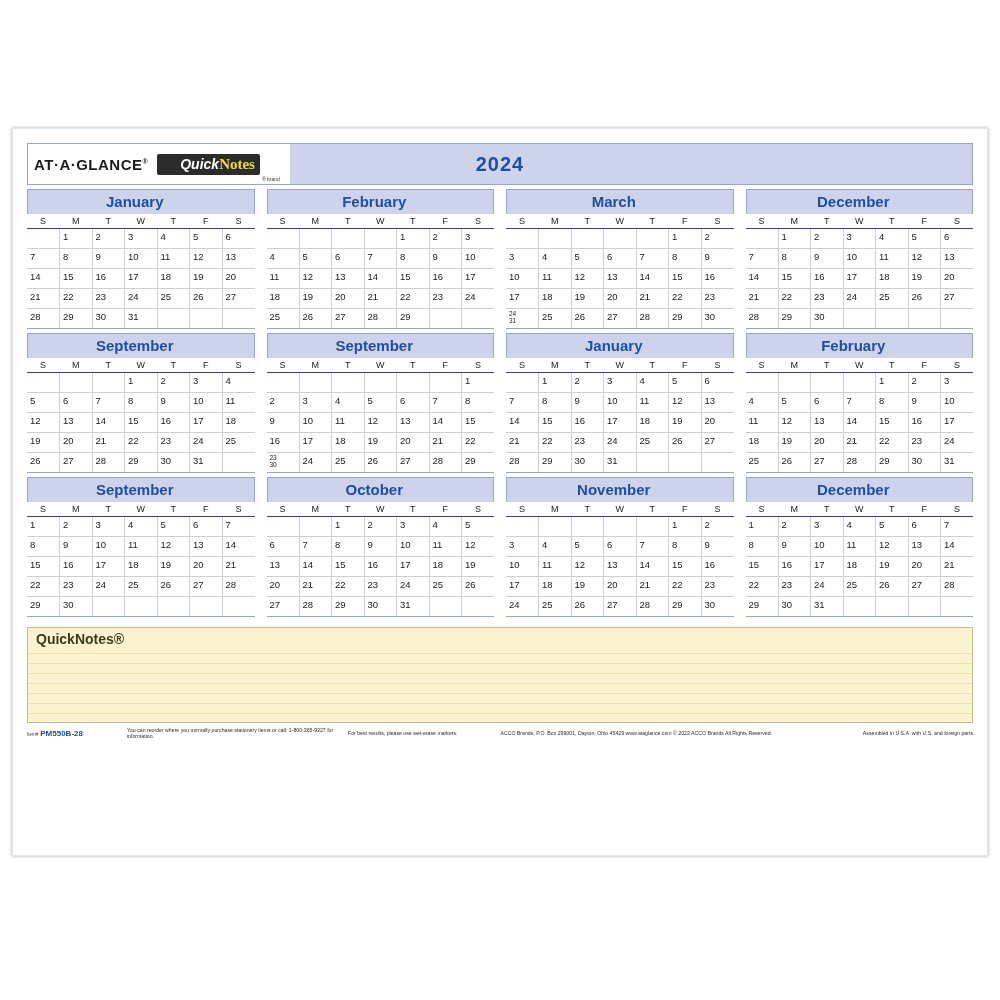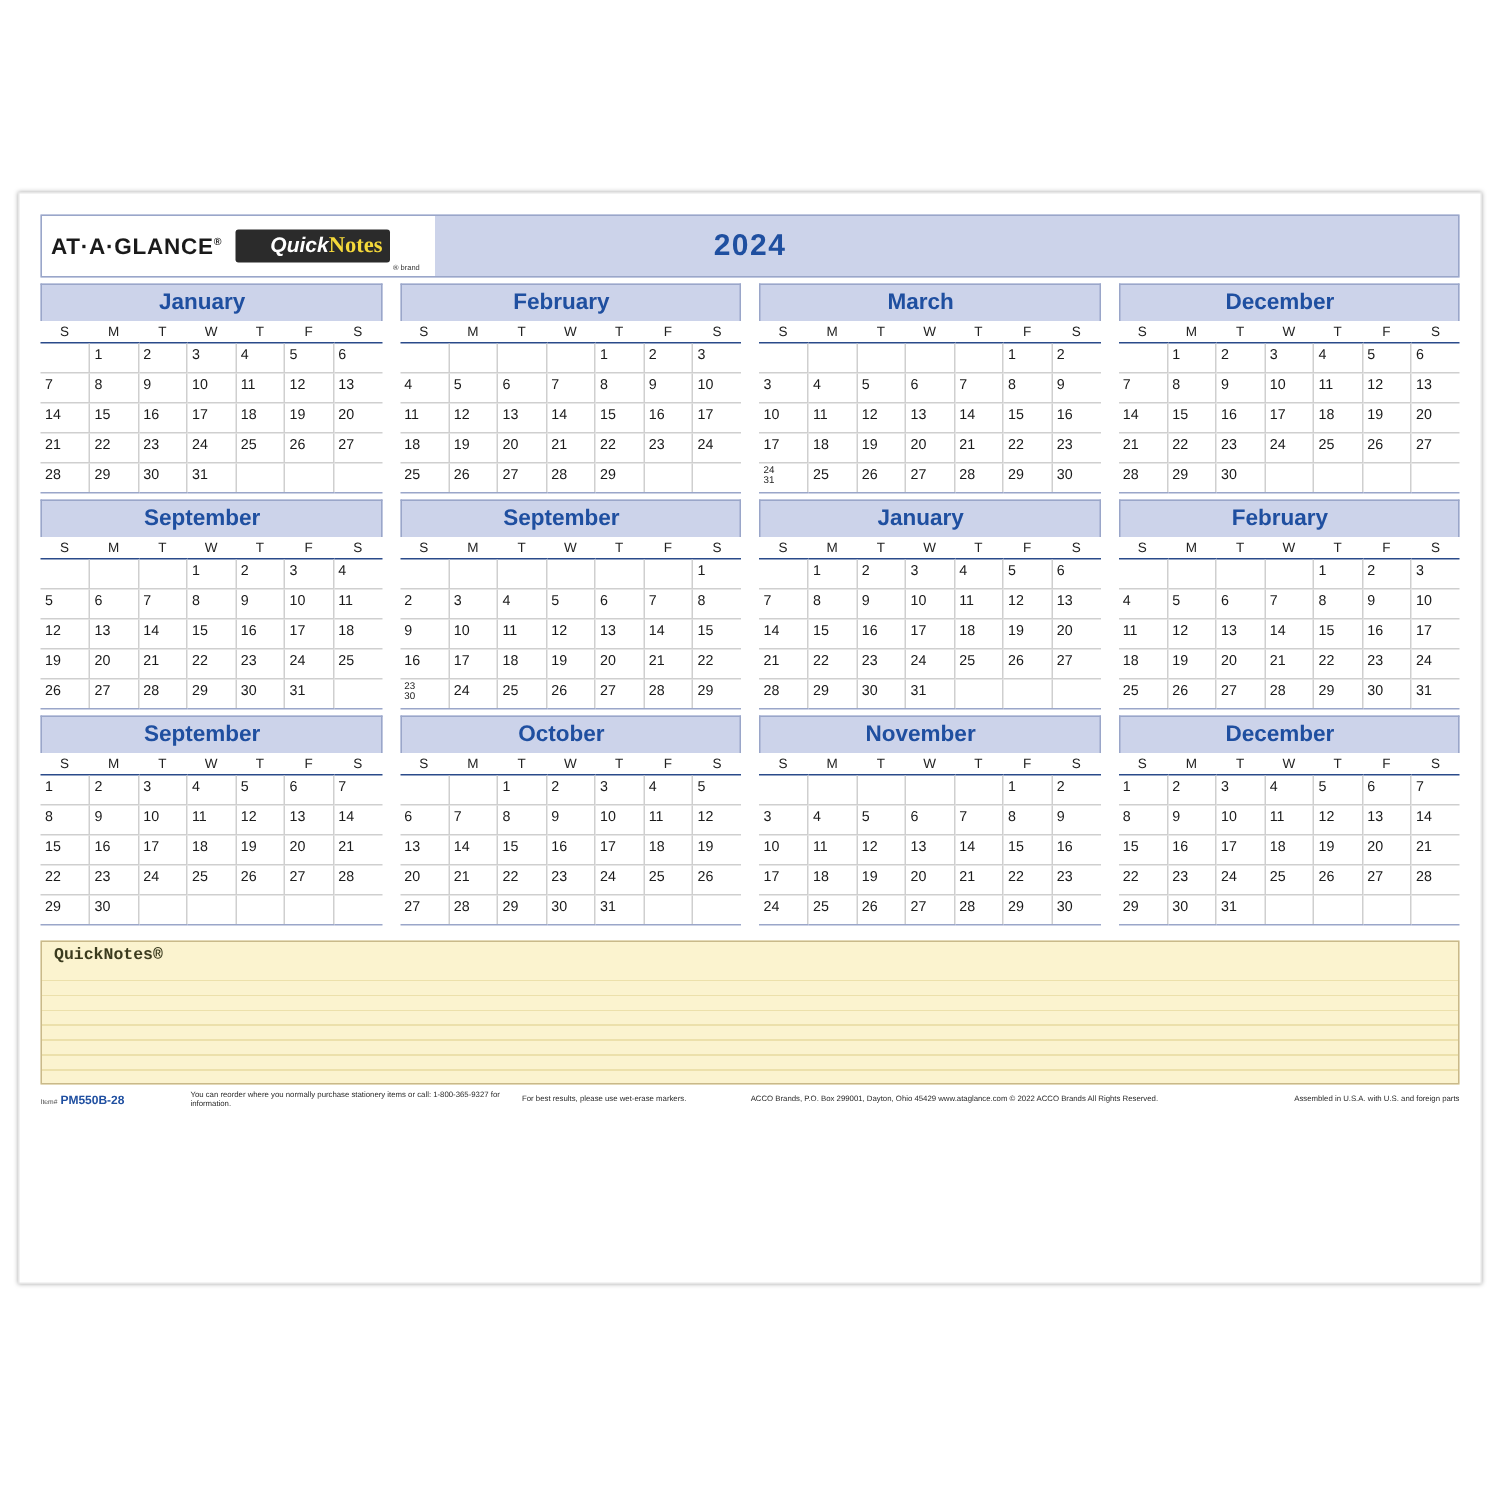--- a/index.html
+++ b/index.html
@@ -149,27 +149,26 @@
   .notes {
     margin-top: 6px;
     height: 96px;
     border: 1px solid #c9b98a;
     background: #fbf3cf;
     position: relative;
     box-sizing: border-box;
     overflow: hidden;
   }
   .notes-label {
-    font-size: 11px;
+    font-size: 14px;
     font-weight: bold;
     color: #3b3b1e;
     padding: 3px 16px 0 8px;
     position: relative;
     z-index: 2;
-    font-family: Liberation Mono, monospace;
   }
   .notes-lines {
     position: absolute;
     left: 0; right: 0; top: 16px; bottom: 0;
     background: repeating-linear-gradient(
       to bottom,
       #fbf3cf 0px,
       #fbf3cf 9px,
       #ece0ab 9px,
       #ece0ab 10px

